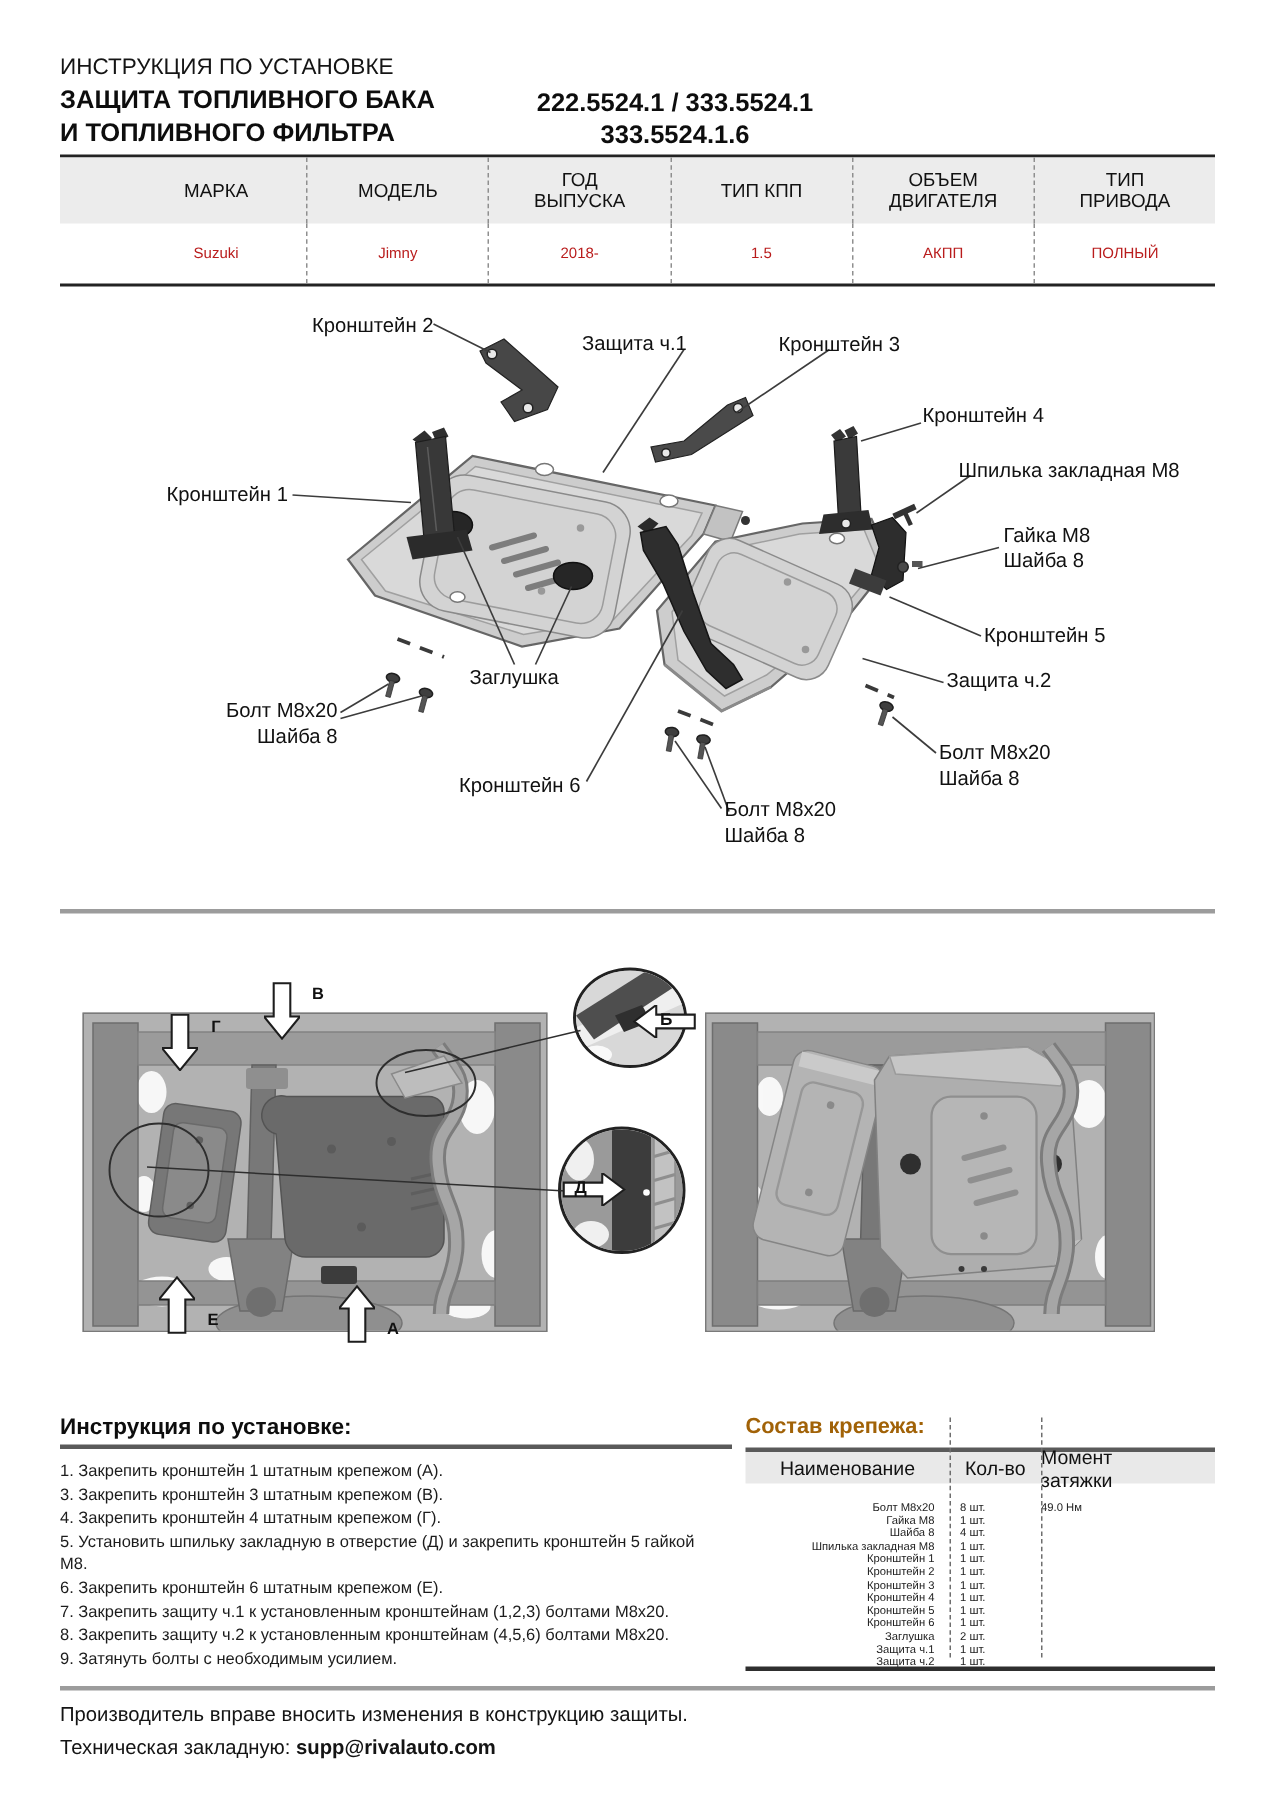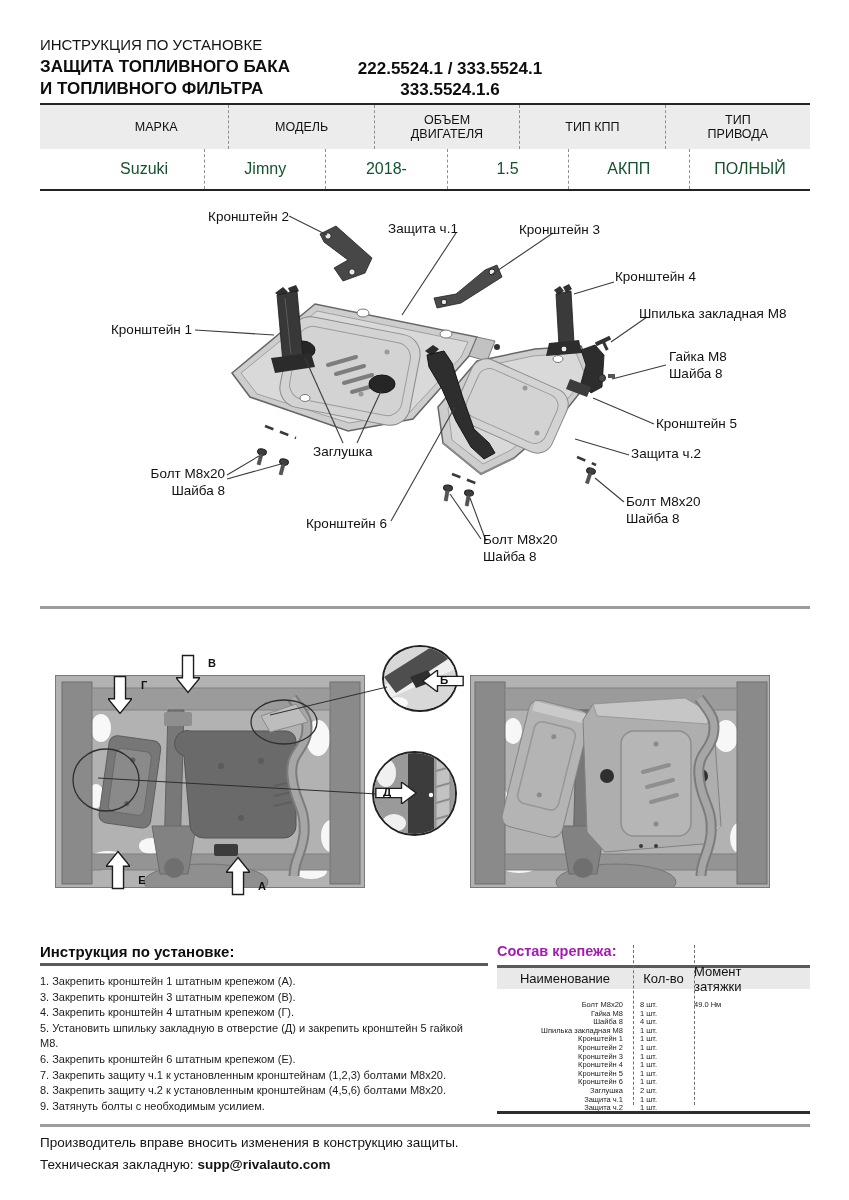--- a/index.html
+++ b/index.html
@@ -12,21 +12,21 @@
   .hdr-title2 { position:absolute; left:40px; top:79px; font-size:17px; font-weight:bold; color:#0d0d0d; }
   .hdr-partnums { position:absolute; left:310px; top:58px; width:280px; text-align:center; font-size:17px; font-weight:bold; color:#0d0d0d; line-height:21px; }
 
   
   .veh-table { position:absolute; left:40px; top:103px; width:770px; border-top:2px solid #232323; border-bottom:2px solid #232323; }
   .veh-row { display:flex; }
   .veh-row.head { background:#ececec; }
   .veh-cell { flex:1 1 0; display:flex; align-items:center; justify-content:center; text-align:center; border-left:1px dashed #8f8f8f; }
   .veh-cell:first-child { border-left:none;margin-left:44px; }
   .veh-row.head .veh-cell { height:44px; font-size:12.5px; white-space:pre-line; line-height:14px; color:#111; }
-  .veh-row.vals .veh-cell { height:40px; font-size:16px; color:#14532d; }
+  .veh-row.vals .veh-cell { height:40px; font-size:10px; color:#b91c1c; }
 
   
   .diagram { position:absolute; left:25px; top:195px; width:800px; height:400px; }
   .diagram svg { position:absolute; left:0; top:0; }
   .lbl { position:absolute; font-size:13.5px; color:#111; white-space:nowrap; line-height:16.5px; }
   .lbl span { display:block; }
   .lbl-kr2 { left:170px; top:14px; width:94px; text-align:right; }
   .lbl-z1 { left:363px; top:26px; }
   .lbl-kr3 { left:494px; top:27px; }
   .lbl-kr4 { left:590px; top:74px; }
@@ -64,21 +64,21 @@
   .mk-d { left:374px; top:782px; width:44px; height:22px; }
   .mk-b .letter { left:10px; width:auto; }
   .mk-d .letter { left:8px; width:auto; }
 
   
   .instr-title { position:absolute; left:40px; top:943px; font-size:15px; font-weight:bold; color:#0d0d0d; }
   .instr-rule { position:absolute; left:40px; top:963px; width:448px; height:3px; background:#5a5a5a; }
   .instr-list { position:absolute; left:40px; top:974px; width:442px; font-size:11px; line-height:15.6px; color:#1c1c1c; }
 
   
-  .parts-title { position:absolute; left:497px; top:943px; font-size:14.5px; font-weight:bold; color:#a21caf; }
+  .parts-title { position:absolute; left:497px; top:943px; font-size:14.5px; font-weight:bold; color:#a16207; }
   .parts-topline { position:absolute; left:497px; top:965px; width:313px; height:3px; background:#5a5a5a; }
   .parts-head { position:absolute; left:497px; top:968px; width:313px; height:21px; background:#e9e9e9; display:flex; font-size:13px; color:#111; }
   .ph-name { width:136px; display:flex; align-items:center; justify-content:center; }
   .ph-qty { width:61px; display:flex; align-items:center; justify-content:center; }
   .ph-torque { width:97px; display:flex; align-items:center; justify-content:center; }
   .parts-rows { position:absolute; left:497px; top:1001px; width:313px; font-size:7.5px; color:#222; }
   .p-row { display:flex; height:8.6px; line-height:8.6px; }
   .p-name { width:131px; text-align:right; padding-right:5px; }
   .p-qty { width:66px; text-align:left; padding-left:12px; }
   .p-torque { width:116px; text-align:left; }
@@ -103,23 +103,25 @@
   <div class="hdr-title2">И ТОПЛИВНОГО ФИЛЬТРА</div>
   <div class="hdr-partnums">
     <span>222.5524.1 / 333.5524.1</span>
     <span>333.5524.1.6</span>
   </div>
 
   <div class="veh-table">
     <div class="veh-row head">
       <div class="veh-cell">МАРКА</div>
       <div class="veh-cell">МОДЕЛЬ</div>
+      <div class="veh-cell">ГОД
+ВЫПУСКА</div>
+      <div class="veh-cell">ТИП КПП</div>
       <div class="veh-cell">ОБЪЕМ
 ДВИГАТЕЛЯ</div>
-      <div class="veh-cell">ТИП КПП</div>
       <div class="veh-cell">ТИП
 ПРИВОДА</div>
     </div>
     <div class="veh-row vals">
       <div class="veh-cell">Suzuki</div>
       <div class="veh-cell">Jimny</div>
       <div class="veh-cell">2018-</div>
       <div class="veh-cell">1.5</div>
       <div class="veh-cell">АКПП</div>
       <div class="veh-cell">ПОЛНЫЙ</div>

